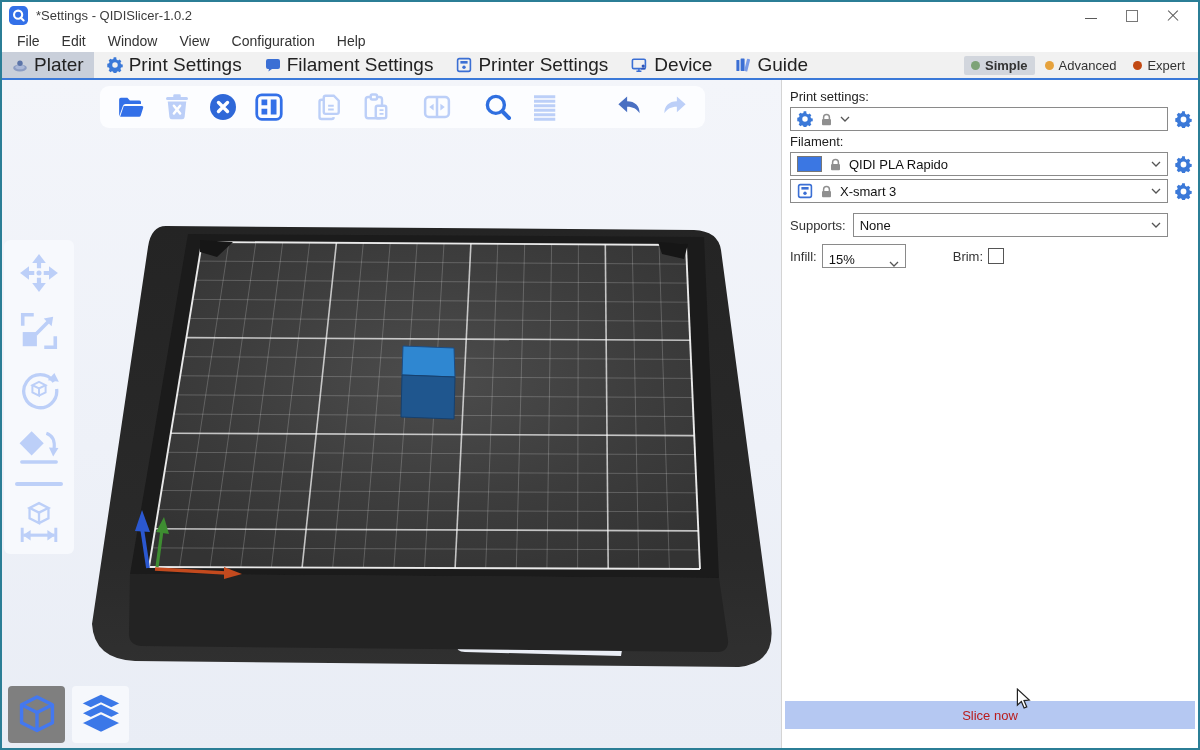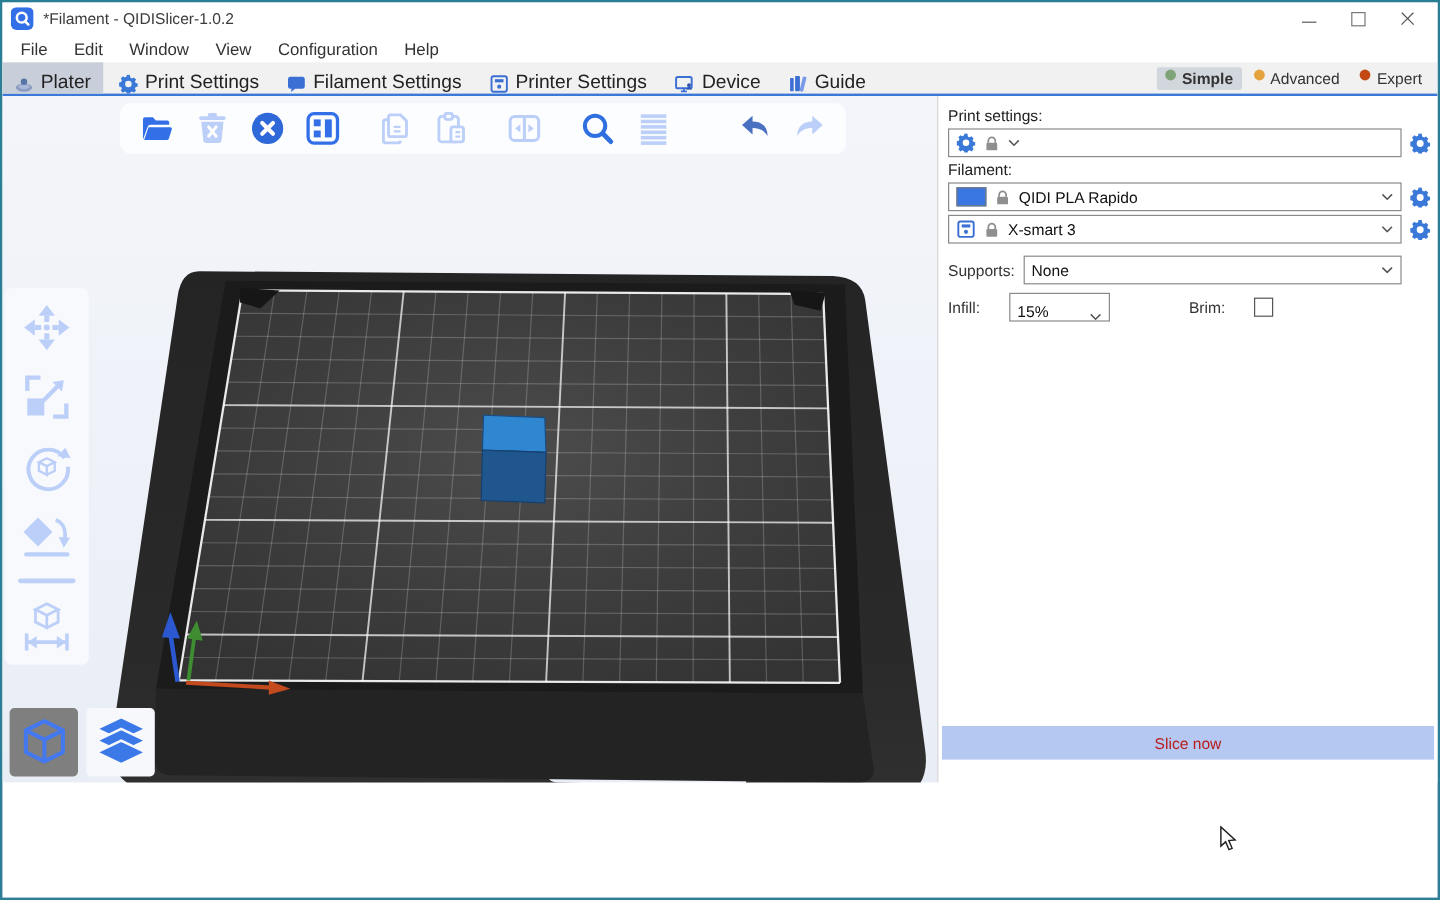--- a/index.html
+++ b/index.html
@@ -19,30 +19,30 @@
   .glyph-max{width:10px;height:10px;border:1.4px solid #777}
   .glyph-close{position:relative;width:12px;height:12px}
   .glyph-close::before,.glyph-close::after{content:"";position:absolute;left:-1px;top:5px;width:14px;height:1.4px;background:#555}
   .glyph-close::before{transform:rotate(45deg)}
   .glyph-close::after{transform:rotate(-45deg)}
   
   .menubar{height:23px;display:flex;align-items:center;padding-left:4px;background:#fff}
   .menu-item{padding:2px 11px;font-size:14px;color:#333}
   
   .tabbar{height:26px;background:#f1f1f1;border-bottom:2px solid #3b79d8;display:flex;align-items:stretch}
-  .tab{display:flex;align-items:flex-end;gap:6px;padding:0 10px;font-size:16px;color:#222;margin-right:3px}
+  .tab{display:flex;align-items:center;gap:6px;padding:12px 10px;font-size:19px;color:#222;margin-right:3px}
   .tab.active{background:#c9cfda}
   .tab svg{flex:0 0 auto}
   .modes{margin-left:auto;display:flex;align-items:center;gap:3px;padding-right:6px}
-  .mode{display:flex;gap:5px;padding:2px 7px;font-size:13px;border-radius:2px}
+  .mode{display:flex;align-items:center;gap:5px;padding:2px 7px;font-size:13px;border-radius:2px}
   .mode.active{background:#d2d6dd;font-weight:bold}
   .dot{width:9px;height:9px;border-radius:50%}
   .dot-simple{background:#7da377}.dot-advanced{background:#e6a23c}.dot-expert{background:#c24913}
   
-  .main{display:flex;height:572px}
+  .main{display:flex;height:668px}
   .viewport{position:relative;width:779px;flex:0 0 auto;overflow:hidden;
     background:linear-gradient(180deg,#f3f5fa 0%,#eef1f8 55%,#e9edf5 100%)}
   .bed-svg{position:absolute;left:0;top:0}
   
   .top-toolbar{position:absolute;left:98px;top:6px;height:42px;display:flex;align-items:center;
     gap:13px;padding:0 14px;background:#fcfdff;border-radius:9px}
   .tb-icon{width:33px;height:33px;display:flex;align-items:center;justify-content:center}
   .tb-icon svg{width:30px;height:30px}
   .gap-s{width:2px}
   
@@ -59,42 +59,42 @@
   .panel{flex:1;position:relative;background:#fff;border-left:1px solid #d4d4d4;
     padding:6px 6px 0 8px;box-sizing:border-box;font-size:13px}
   .field-label{color:#222;margin:3px 0 3px 0;line-height:15px}
   .combo-row{display:flex;align-items:center;gap:6px;margin-bottom:3px}
   .combo{flex:1;height:22px;border:1px solid #8a8a8a;background:#fff;display:flex;
     align-items:center;gap:7px;padding:0 6px;min-width:0}
   .combo-value{flex:1;white-space:nowrap;overflow:hidden;color:#111}
   .swatch{width:23px;height:14px;border:1px solid #777;flex:0 0 auto}
   .gear-btn{width:18px;height:18px;display:flex;align-items:center;justify-content:center;flex:0 0 auto}
   .supports-row{display:flex;align-items:center;gap:7px;margin-top:10px;margin-right:24px}
-  .infill-row{display:flex;align-items:center;gap:24px;margin-top:7px}
+  .infill-row{display:flex;align-items:center;gap:5px;margin-top:7px}
   .combo-small{flex:0 0 auto;width:70px;height:22px;border:1px solid #8a8a8a;display:flex;
     align-items:flex-end;padding:0 6px;gap:4px}
   .brim-label{margin-left:42px}
   .checkbox{width:14px;height:14px;border:1px solid #555;background:#fff}
   .slice-btn{position:absolute;left:3px;right:3px;bottom:19px;height:28px;background:#b5c8f2;
     display:flex;align-items:center;justify-content:center;font-weight:normal;font-size:13px;color:#b91c1c}
   .cursor{position:absolute;left:232px;top:608px;pointer-events:none}
   .icon-blue{color:#3370e8}
   .icon-dim{color:#bccff8}
   .icon-undo{color:#4a70c2}
 </style>
 </head>
 <body>
 
 <div class="titlebar">
   <svg class="app-icon" viewBox="0 0 20 20">
     <rect width="20" height="20" rx="5" fill="#3370e8"></rect>
     <circle cx="9.6" cy="9.2" r="4.3" fill="none" stroke="#fff" stroke-width="2.2"></circle>
     <path d="M12.2 12.2l3.2 3.0" stroke="#fff" stroke-width="2.2" stroke-linecap="round"></path>
   </svg>
-  <span class="title-text">*Filament - QIDISlicer-1.0.2</span>
+  <span class="title-text">*Settings - QIDISlicer-1.0.2</span>
   <div class="win-controls">
     <div class="win-btn">
         <div class="glyph-min"></div>
       </div>
     <div class="win-btn">
         <div class="glyph-max"></div>
       </div>
     <div class="win-btn">
         <div class="glyph-close"></div>
       </div>

